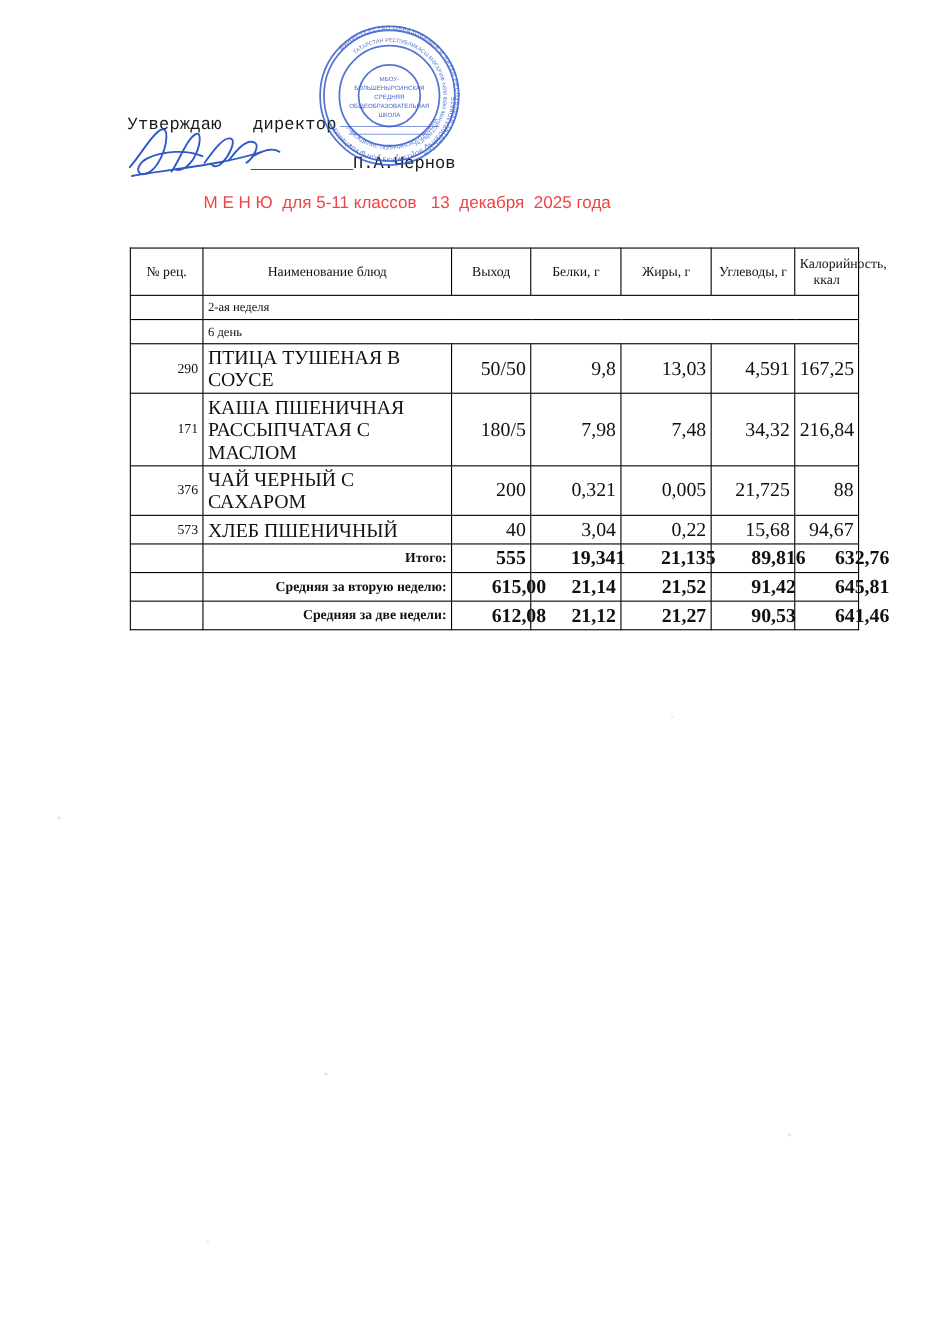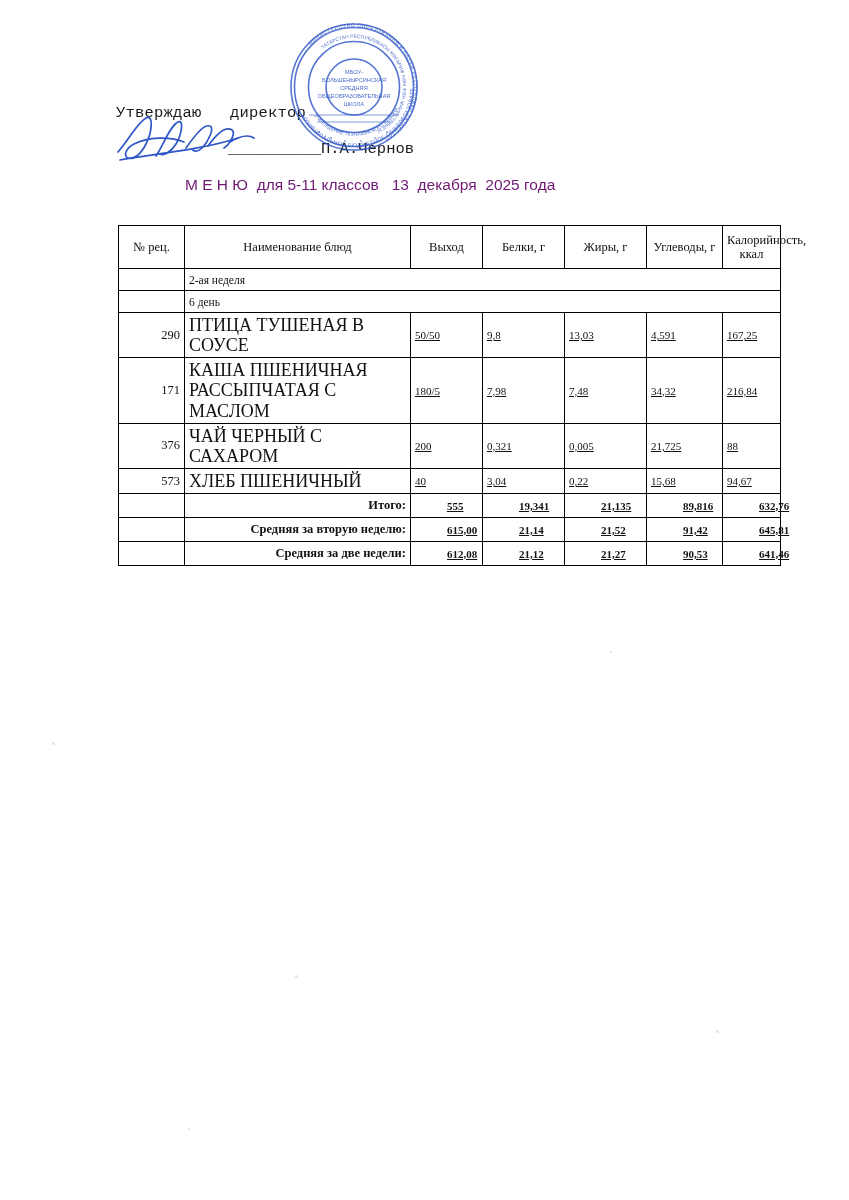--- a/index.html
+++ b/index.html
@@ -68,21 +68,21 @@
     pointer-events: none;
   }
 
   
   .menu-title {
     position: absolute;
     left: 185px;
     top: 176px;
     font-family: "Liberation Sans", sans-serif;
     font-size: 15.5px;
-    color: #701a75;
+    color: #ef4444;
     white-space: pre;
   }
 
   
   .table-wrap {
     position: absolute;
     left: 118px;
     top: 225px;
     width: 662px;
   }
@@ -118,23 +118,22 @@
     padding-right: 5px;
     font-size: 12.5px;
   }
   .name-cell {
     text-align: left;
     padding-left: 3px;
     font-size: 18px;
     line-height: 1.12;
   }
   .val-cell {
-    text-align: left;
-    font-size: 11px;
-    text-decoration: underline;
+    text-align: right;
+    font-size: 18px;
   }
   .section-cell {
     text-align: left;
     padding-left: 3px;
     font-weight: bold;
     font-size: 11.5px;
   }
   .empty-cell { border-right: 1px solid #000; }
 
   tr.section-row td { height: 17px; }

